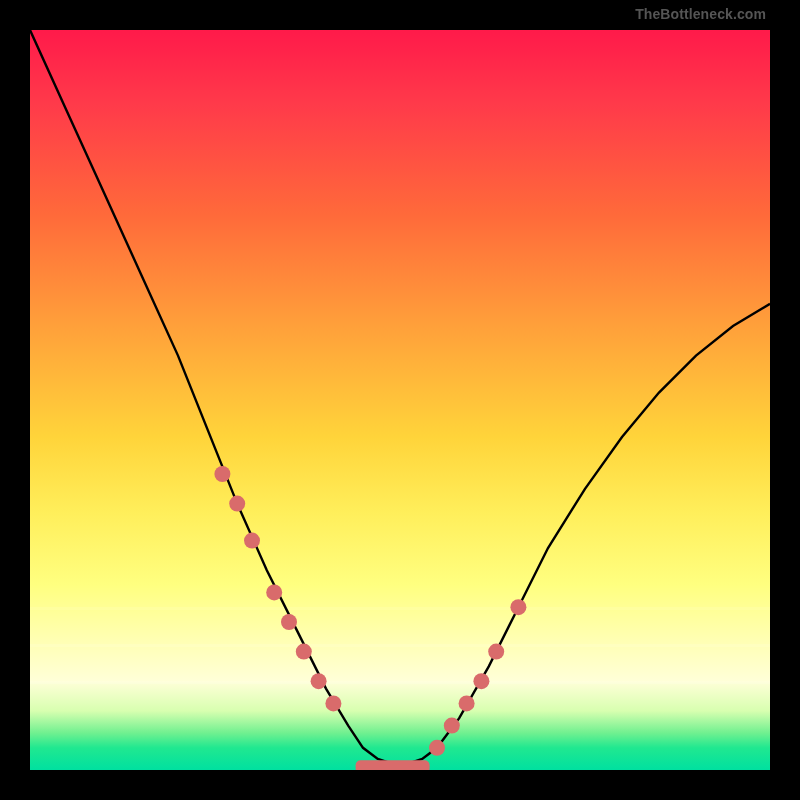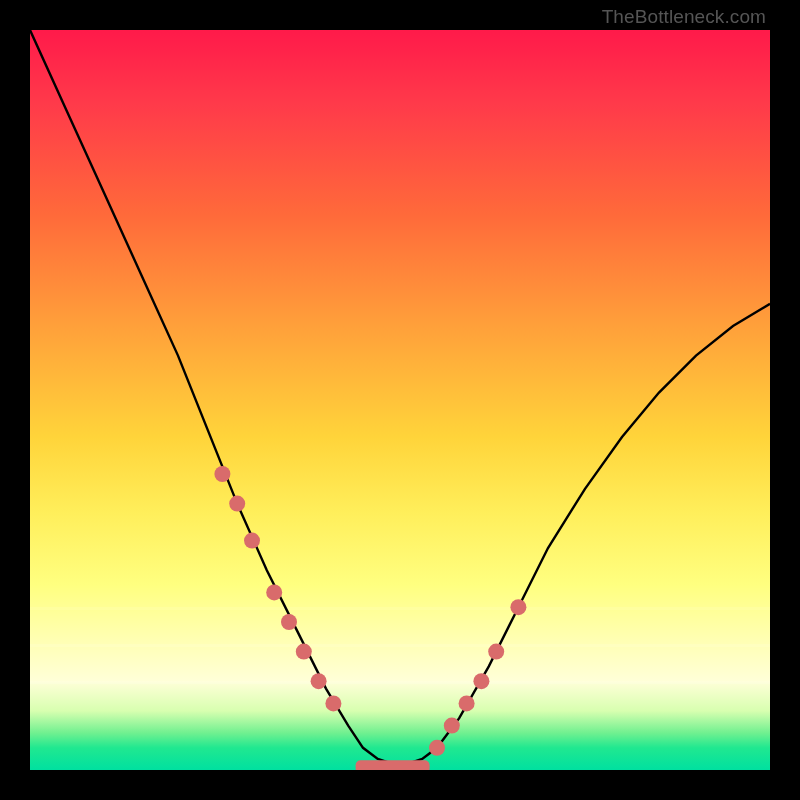--- a/index.html
+++ b/index.html
@@ -49,22 +49,22 @@
     left: 0;
     right: 0;
     height: 2px;
     background: rgba(255,255,255,0.18);
   }
   .attribution {
     position: absolute;
     top: 6px;
     right: 34px;
     color: #555;
-    font-size: 19px;
-    font-weight: 400;
+    font-size: 14px;
+    font-weight: 700;
     letter-spacing: 0.1px;
     text-align: right;
   }
   svg.curve {
     position: absolute;
     inset: 0;
   }
   .dot {
     fill: #d96b6b;
     stroke: none;

